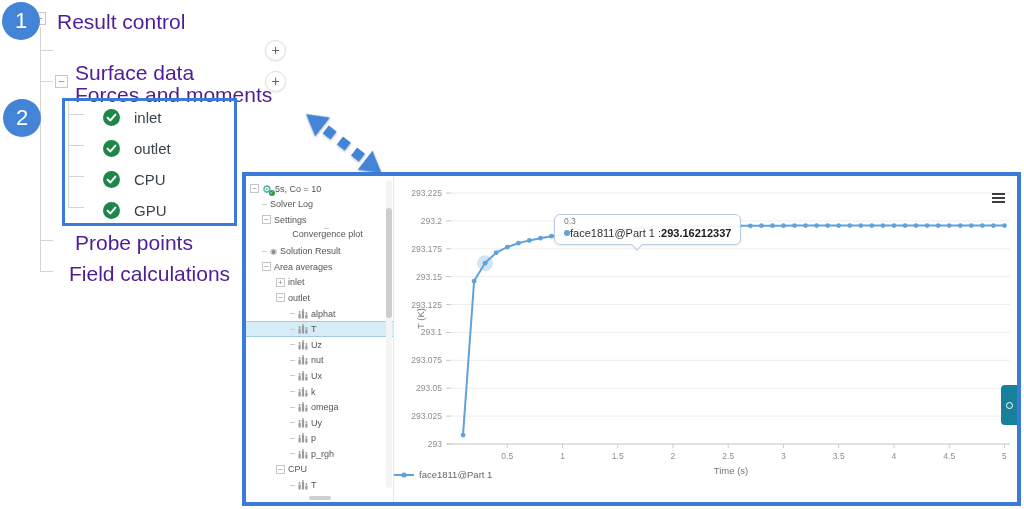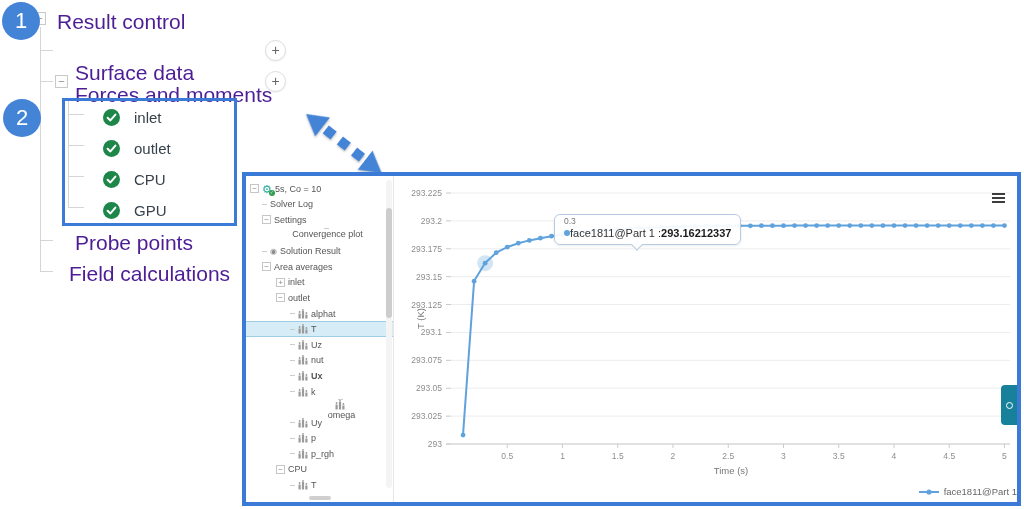--- a/index.html
+++ b/index.html
@@ -61,21 +61,21 @@
   #tooltip { position:absolute; left:160px; top:38px; padding:1px 9px 5px 9px;
              background:rgba(255,255,255,.93); border:1px solid #b7cbe0; border-radius:6px;
              box-shadow:0 1px 3px rgba(0,0,0,.08); white-space:nowrap; z-index:3; }
   #tooltip .tt-x { font-size:8.5px; color:#777; margin-bottom:1px; }
   #tooltip .tt-line { font-size:11px; color:#333; display:flex; align-items:center; }
   #tooltip .tt-dot { width:6px; height:6px; border-radius:50%; background:#5fa2dc; flex:0 0 auto; }
   #tooltip .tt-val { font-weight:bold; color:#1c1c1c; }
   #tooltip .caret { position:absolute; left:78px; bottom:-5px; width:8px; height:8px;
                     background:#fdfdfe; border-right:1px solid #b7cbe0; border-bottom:1px solid #b7cbe0;
                     transform:rotate(45deg); }
-  #legend { position:absolute; left:0; right:0; bottom:5px; display:flex; justify-content:flex-end; }
+  #legend { position:absolute; left:0; right:0; bottom:22px; display:flex; justify-content:flex-start; }
   .legend-item { display:flex; align-items:center; gap:5px; font-size:9.5px; color:#666; cursor:pointer; }
   #side-tab { position:absolute; right:0; top:209px; width:16px; height:40px; background:#17809b;
               border-radius:4px 0 0 4px; display:flex; align-items:center; justify-content:center; cursor:pointer; }
   #side-tab span { width:7px; height:7px; border:1.5px solid #fff; border-radius:50%; display:block; }
 </style>
 </head>
 <body>
 
 <div id="stage">
 
@@ -230,21 +230,21 @@
               <rect x="0.5" y="4.5" width="2.2" height="5" fill="#9a9a9a"></rect>
               <rect x="3.9" y="2" width="2.2" height="7.5" fill="#9a9a9a"></rect>
               <rect x="7.3" y="5.5" width="2.2" height="4" fill="#9a9a9a"></rect>
               <circle cx="1.6" cy="3" r="0.9" fill="#9a9a9a"></circle>
               <circle cx="5" cy="0.9" r="0.9" fill="#9a9a9a"></circle>
               <circle cx="8.4" cy="4" r="0.9" fill="#9a9a9a"></circle>
             </svg>
           </span>
           <span>nut</span>
         </div>
-        <div class="rt-row" style="padding-left: 44px; font-weight: bold;">
+        <div class="rt-row" style="padding-left: 44px;">
           <span class="rt-dash"></span>
           <span class="rt-chart">
             <svg width="10" height="10" viewBox="0 0 10 10">
               <rect x="0.5" y="4.5" width="2.2" height="5" fill="#9a9a9a"></rect>
               <rect x="3.9" y="2" width="2.2" height="7.5" fill="#9a9a9a"></rect>
               <rect x="7.3" y="5.5" width="2.2" height="4" fill="#9a9a9a"></rect>
               <circle cx="1.6" cy="3" r="0.9" fill="#9a9a9a"></circle>
               <circle cx="5" cy="0.9" r="0.9" fill="#9a9a9a"></circle>
               <circle cx="8.4" cy="4" r="0.9" fill="#9a9a9a"></circle>
             </svg>
@@ -258,21 +258,21 @@
               <rect x="0.5" y="4.5" width="2.2" height="5" fill="#9a9a9a"></rect>
               <rect x="3.9" y="2" width="2.2" height="7.5" fill="#9a9a9a"></rect>
               <rect x="7.3" y="5.5" width="2.2" height="4" fill="#9a9a9a"></rect>
               <circle cx="1.6" cy="3" r="0.9" fill="#9a9a9a"></circle>
               <circle cx="5" cy="0.9" r="0.9" fill="#9a9a9a"></circle>
               <circle cx="8.4" cy="4" r="0.9" fill="#9a9a9a"></circle>
             </svg>
           </span>
           <span>k</span>
         </div>
-        <div class="rt-row" style="padding-left: 44px; flex-direction: column;">
+        <div class="rt-row" style="padding-left: 44px;">
           <span class="rt-dash"></span>
           <span class="rt-chart">
             <svg width="10" height="10" viewBox="0 0 10 10">
               <rect x="0.5" y="4.5" width="2.2" height="5" fill="#9a9a9a"></rect>
               <rect x="3.9" y="2" width="2.2" height="7.5" fill="#9a9a9a"></rect>
               <rect x="7.3" y="5.5" width="2.2" height="4" fill="#9a9a9a"></rect>
               <circle cx="1.6" cy="3" r="0.9" fill="#9a9a9a"></circle>
               <circle cx="5" cy="0.9" r="0.9" fill="#9a9a9a"></circle>
               <circle cx="8.4" cy="4" r="0.9" fill="#9a9a9a"></circle>
             </svg>

